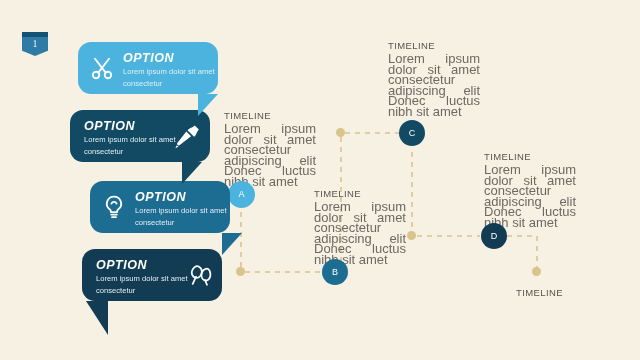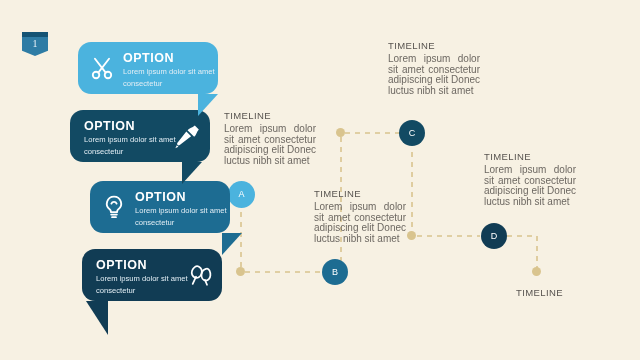--- a/index.html
+++ b/index.html
@@ -60,20 +60,21 @@
   .opt .tail {
     position: absolute;
     width: 0; height: 0;
   }
   .opt-title {
     position: absolute;
     font-weight: bold;
     font-size: 12.5px;
     letter-spacing: 0.5px;
     color: #ffffff;
+    font-style: italic;
   }
   .opt-desc {
     position: absolute;
     font-size: 7.6px;
     line-height: 11.5px;
     color: #e3eef5;
     width: 96px;
   }
   .opt-icon {
     position: absolute;
@@ -149,21 +150,21 @@
 
   .tl-block { position: absolute; z-index: 4; }
   .tl-head {
     font-size: 9.5px;
     letter-spacing: 0.4px;
     color: #585450;
     margin: 0 0 3px 0;
     font-weight: normal;
   }
   .tl-body {
-    font-size: 10px;
+    font-size: 13px;
     line-height: 10.6px;
     color: #6d6862;
     margin: 0;
     text-align: justify;
   }
   .tl-caption {
     position: absolute;
     font-size: 9.5px;
     letter-spacing: 0.4px;
     color: #585450;

